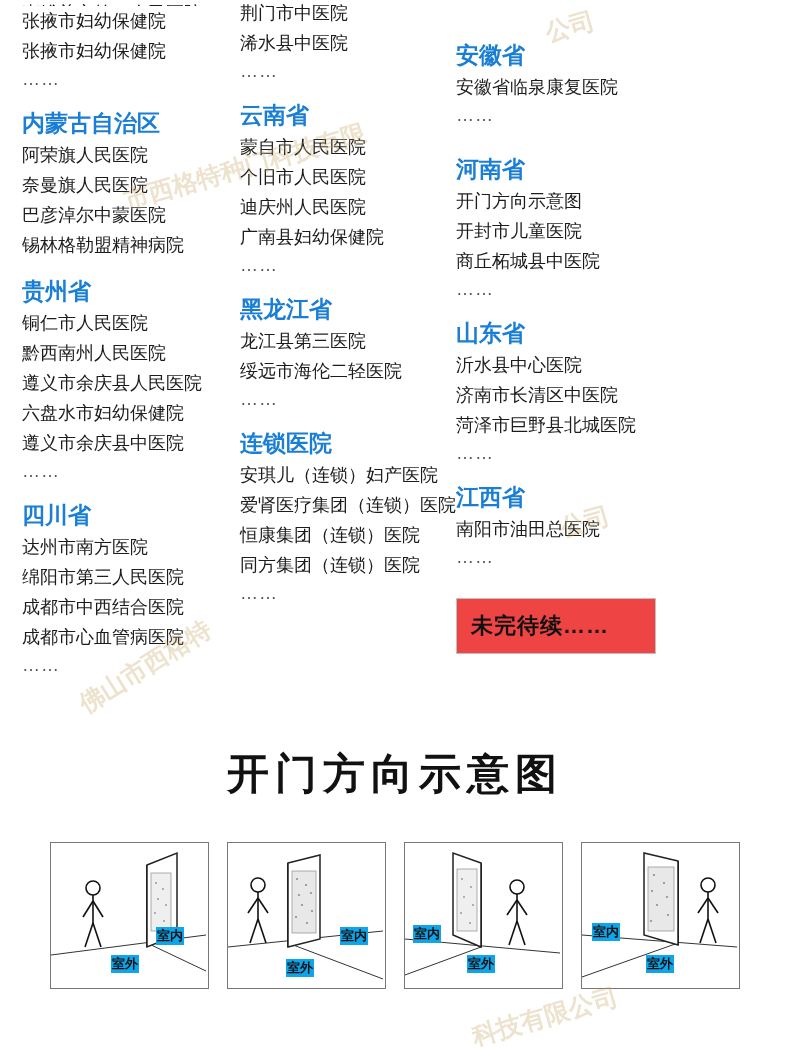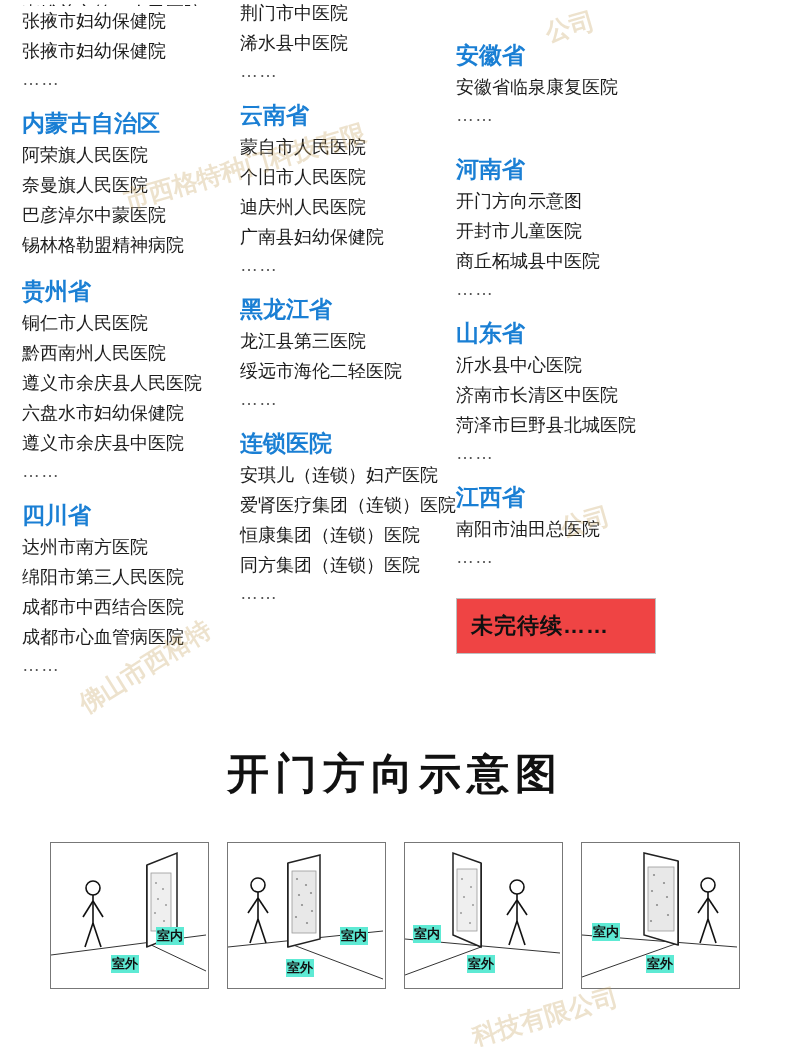--- a/index.html
+++ b/index.html
@@ -134,21 +134,21 @@
     background: #fff;
     position: relative;
     overflow: hidden;
   }
   .diagram svg { display: block; }
   .lbl {
     position: absolute;
     font-size: 13px;
     font-weight: bold;
     color: #111;
-    background: #5eead4;
+    background: #0ea5e9;
     padding: 0 1px;
     font-family: "DejaVu Sans", sans-serif;
   }
 </style>
 </head>
 <body>
 
 <div class="watermark-layer">
   <div class="wm w1">市西格特种门科技有限</div>
   <div class="wm w2">公司</div>

